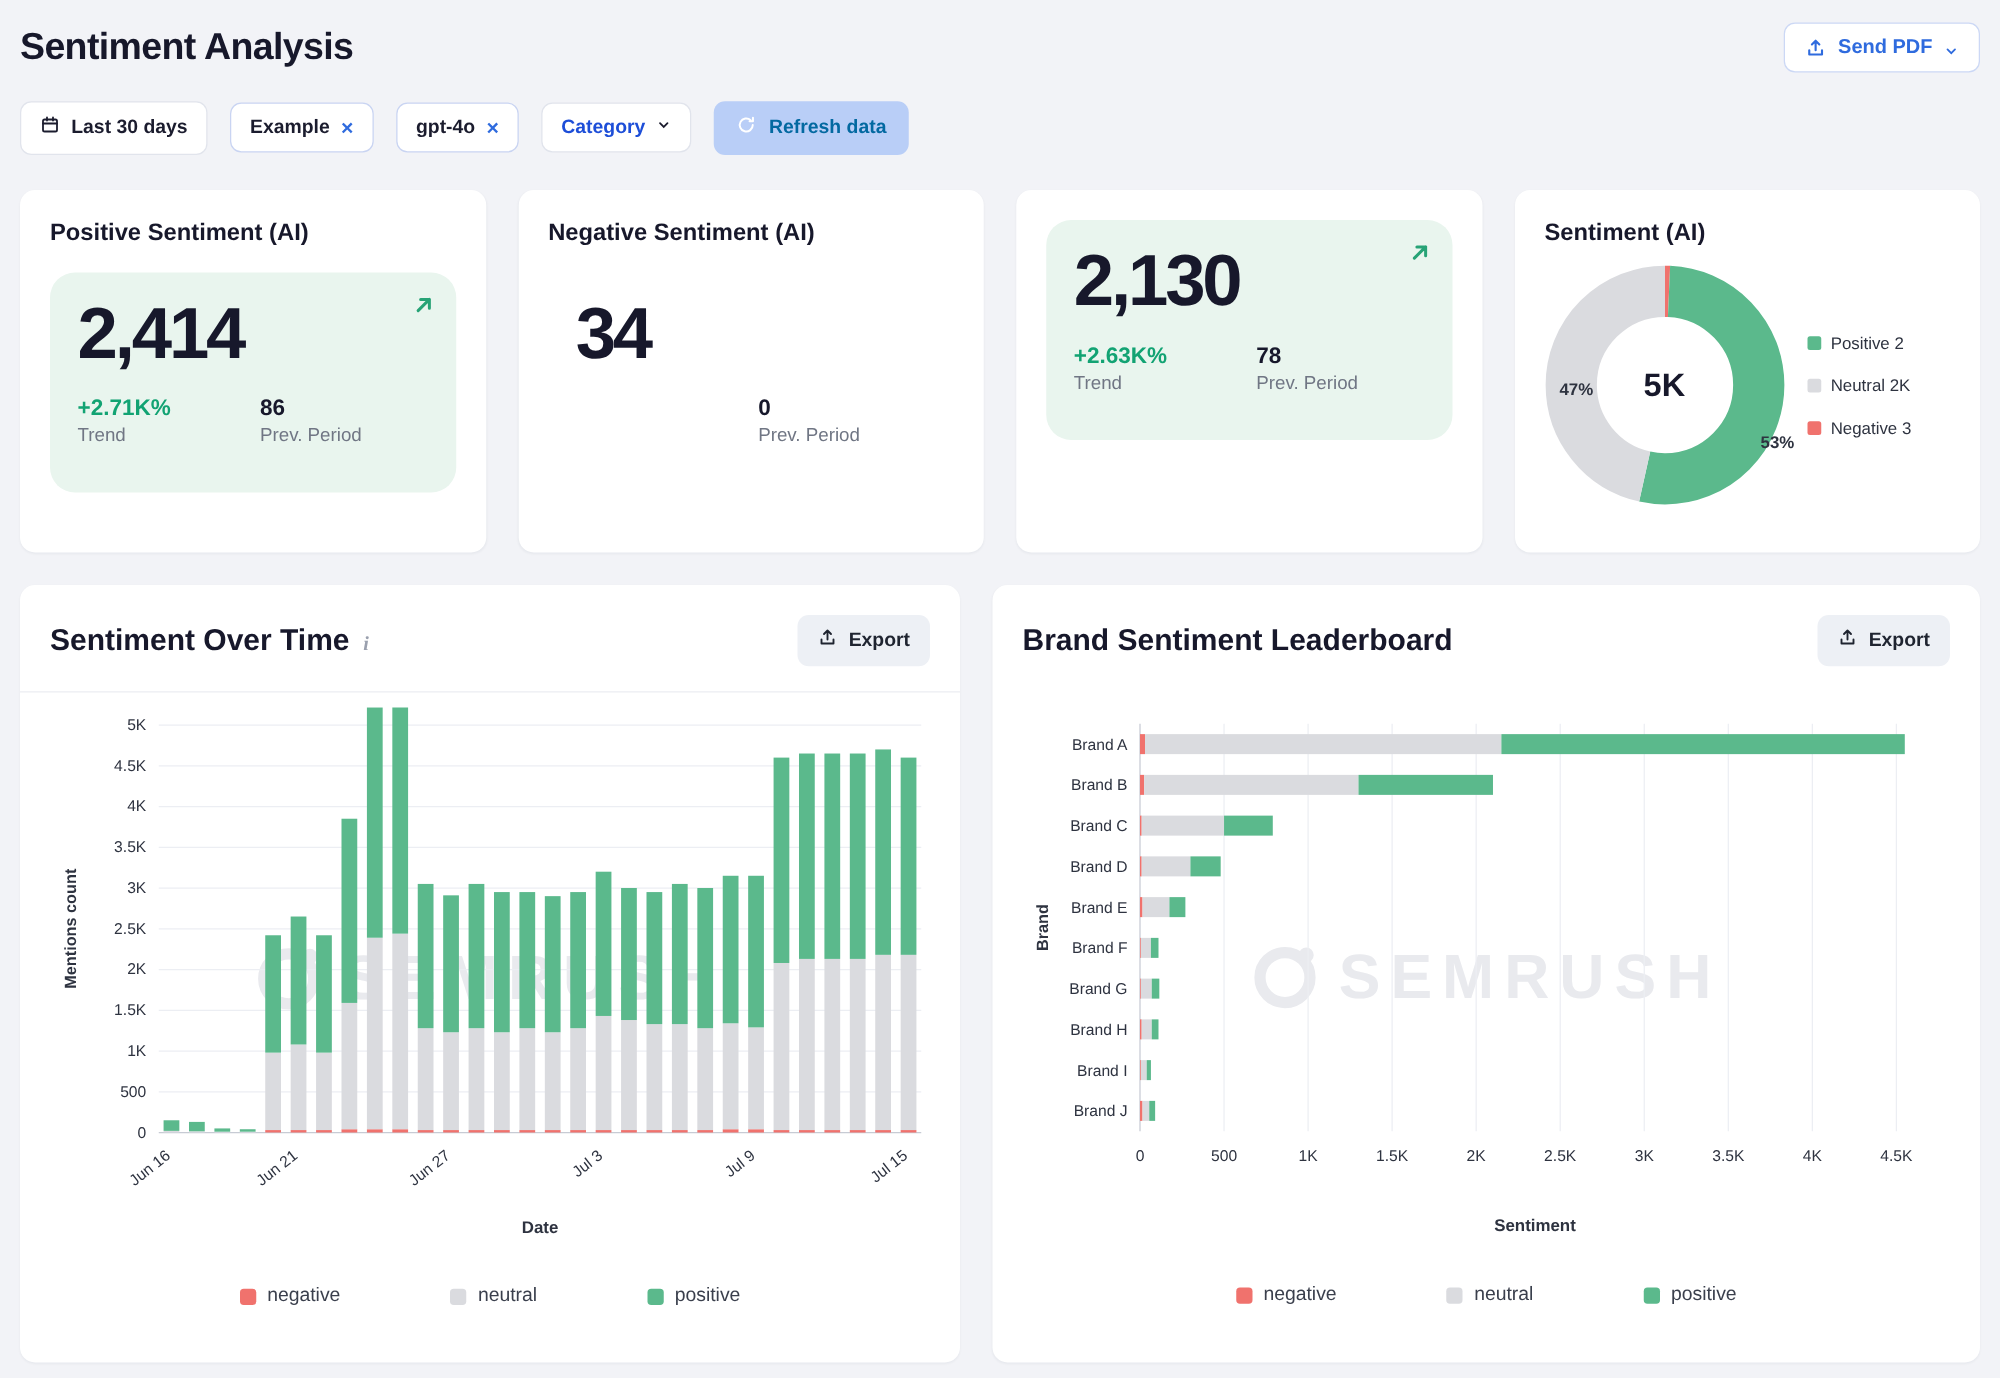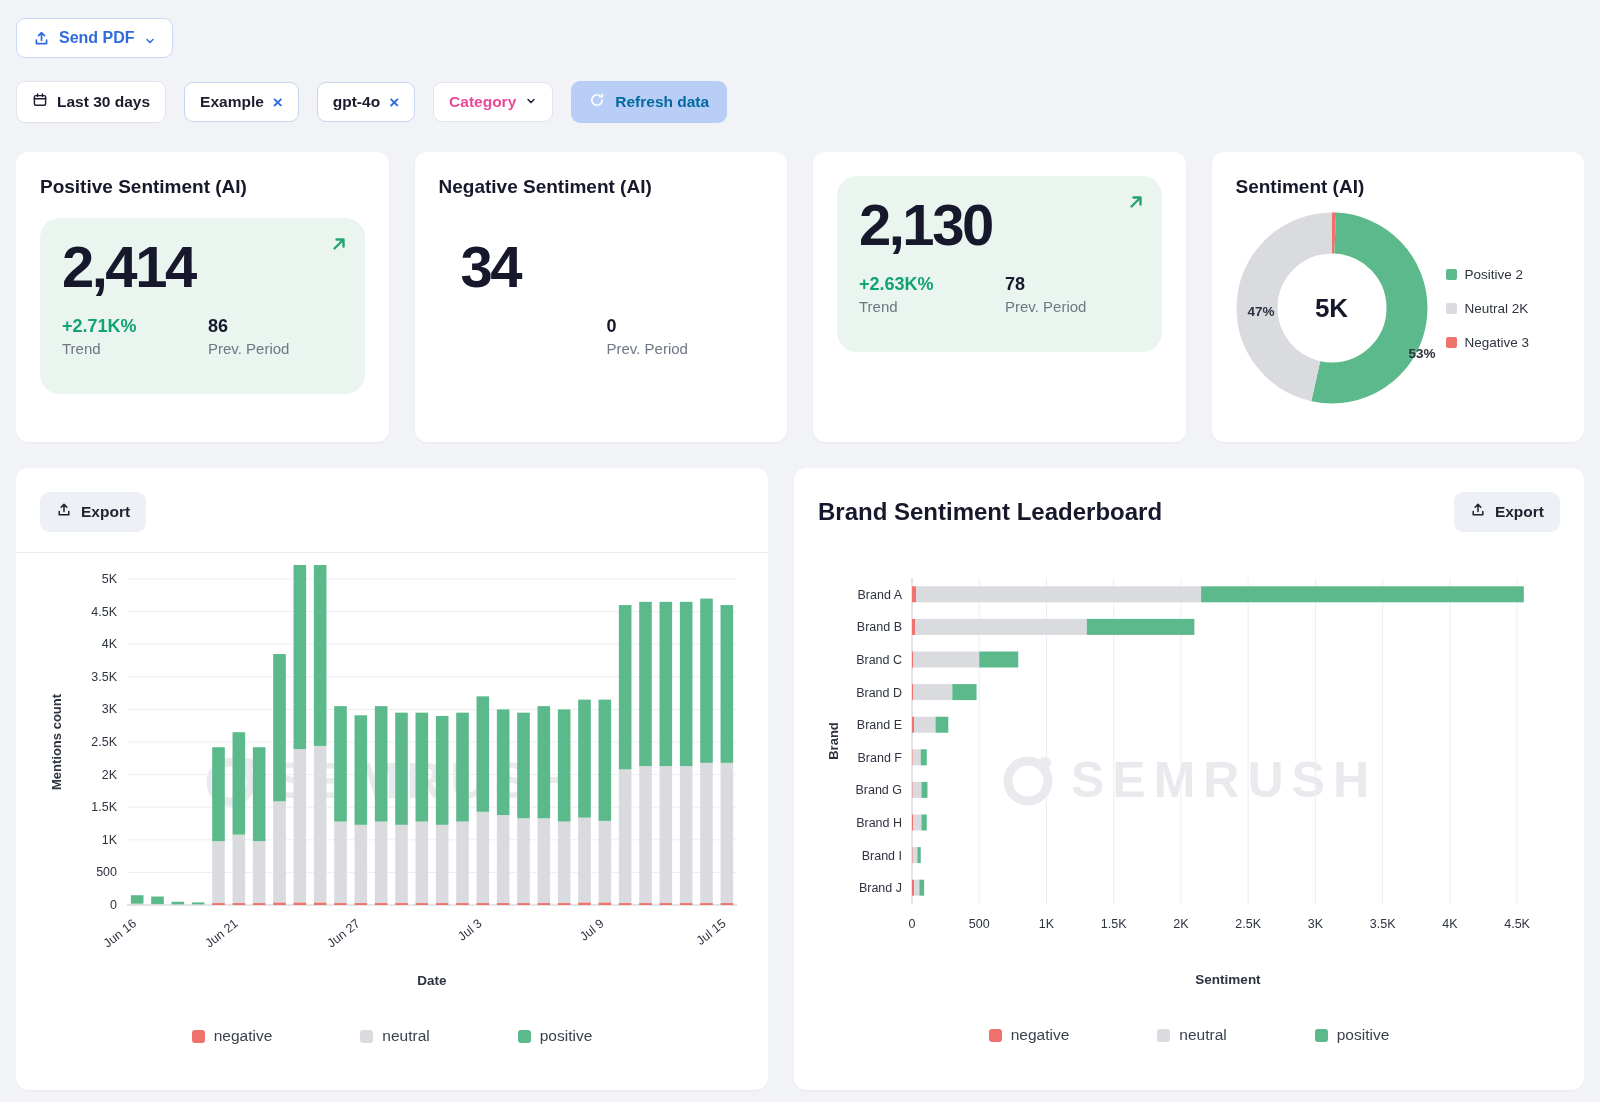--- a/index.html
+++ b/index.html
@@ -13,21 +13,21 @@
   .send-pdf { display:flex; align-items:flex-end; gap:9px; background:#fff; border:1px solid #ccd8f5; border-radius:9px;
               padding:10px 16px; color:#2f6bde; font-weight:700; font-size:16px; cursor:pointer; }
   .send-pdf svg { display:block; }
 
   
   .filter-row { display:flex; align-items:center; gap:18px; margin-top:18px; height:44px; }
   .pill { display:flex; align-items:center; gap:9px; background:#fff; border:1px solid #e1e4ec; border-radius:9px;
           padding:10px 15px; font-size:15.5px; font-weight:600; color:#1b1c2e; cursor:pointer;text-align:right; }
   .pill.chip { border-color:#c9d4f2; }
   .chip-x { color:#2f6bde; font-size:17px; font-weight:700; line-height:1; cursor:pointer; }
-  .pill.category { color:#ec4899; }
+  .pill.category { color:#1d4ed8; }
   .refresh-btn { display:flex; align-items:center; gap:10px; background:#b9cef7; color:#0369a1; border:none; border-radius:9px;
                  padding:11px 18px; font-size:15.5px; font-weight:700; cursor:pointer; }
 
   
   .card { background:#fff; border-radius:12px; box-shadow:0 1px 2px rgba(27,31,59,.05); }
   .kpi-grid { margin-top:28px; display:grid; grid-template-columns:repeat(4,1fr); gap:26px; }
   .kpi { padding:24px; height:290px; }
   .kpi h3 { font-size:19px; font-weight:800; color:#17182b; margin-bottom:20px; }
   .kpi-panel { position:relative; border-radius:20px; padding:20px 22px; height:176px; }
   .kpi-panel.green { background:#e9f5ee; }
@@ -71,20 +71,21 @@
   .lg-item { display:flex; align-items:center; gap:9px; }
   .lg-sw { width:13px; height:13px; border-radius:3px; }
   svg text { font-family:"Liberation Sans", sans-serif; }
 </style>
 </head>
 <body>
 
 <div class="page">
 
   <div class="top-row">
+    <div class="page-title">Sentiment Analysis</div>
     <button class="send-pdf">
       <span>
         <svg width="17" height="17" viewBox="0 0 20 20" fill="none" stroke="#2f6bde" stroke-width="2" stroke-linecap="round" stroke-linejoin="round">
           <path d="M10 12 V3 M6.5 6.5 L10 3 L13.5 6.5 M4 12 v4 h12 v-4"></path>
         </svg>
       </span>
       <span>Send PDF</span>
       <span>
         <svg width="12" height="12" viewBox="0 0 20 20" fill="none" stroke="#2f6bde" stroke-width="2.4" stroke-linecap="round">
             <path d="M5 7.5 L10 12.5 L15 7.5"></path>
@@ -217,20 +218,24 @@
           </div>
         </div>
       </div>
     </div>
   </div>
 
   <div class="bottom-grid">
 
     <div class="card chart-card left">
       <div class="chart-head">
+        <div class="chart-title">
+          <span>Sentiment Over Time</span>
+          <span class="info-i">i</span>
+        </div>
         <button class="export-btn">
           <span>
             <svg width="16" height="16" viewBox="0 0 20 20" fill="none" stroke="#1f2430" stroke-width="1.9" stroke-linecap="round" stroke-linejoin="round">
                 <path d="M10 12 V3 M6.5 6.5 L10 3 L13.5 6.5 M4 12 v4 h12 v-4"></path>
               </svg>
           </span>
           <span>Export</span>
         </button>
       </div>
       <div class="chart-body">

